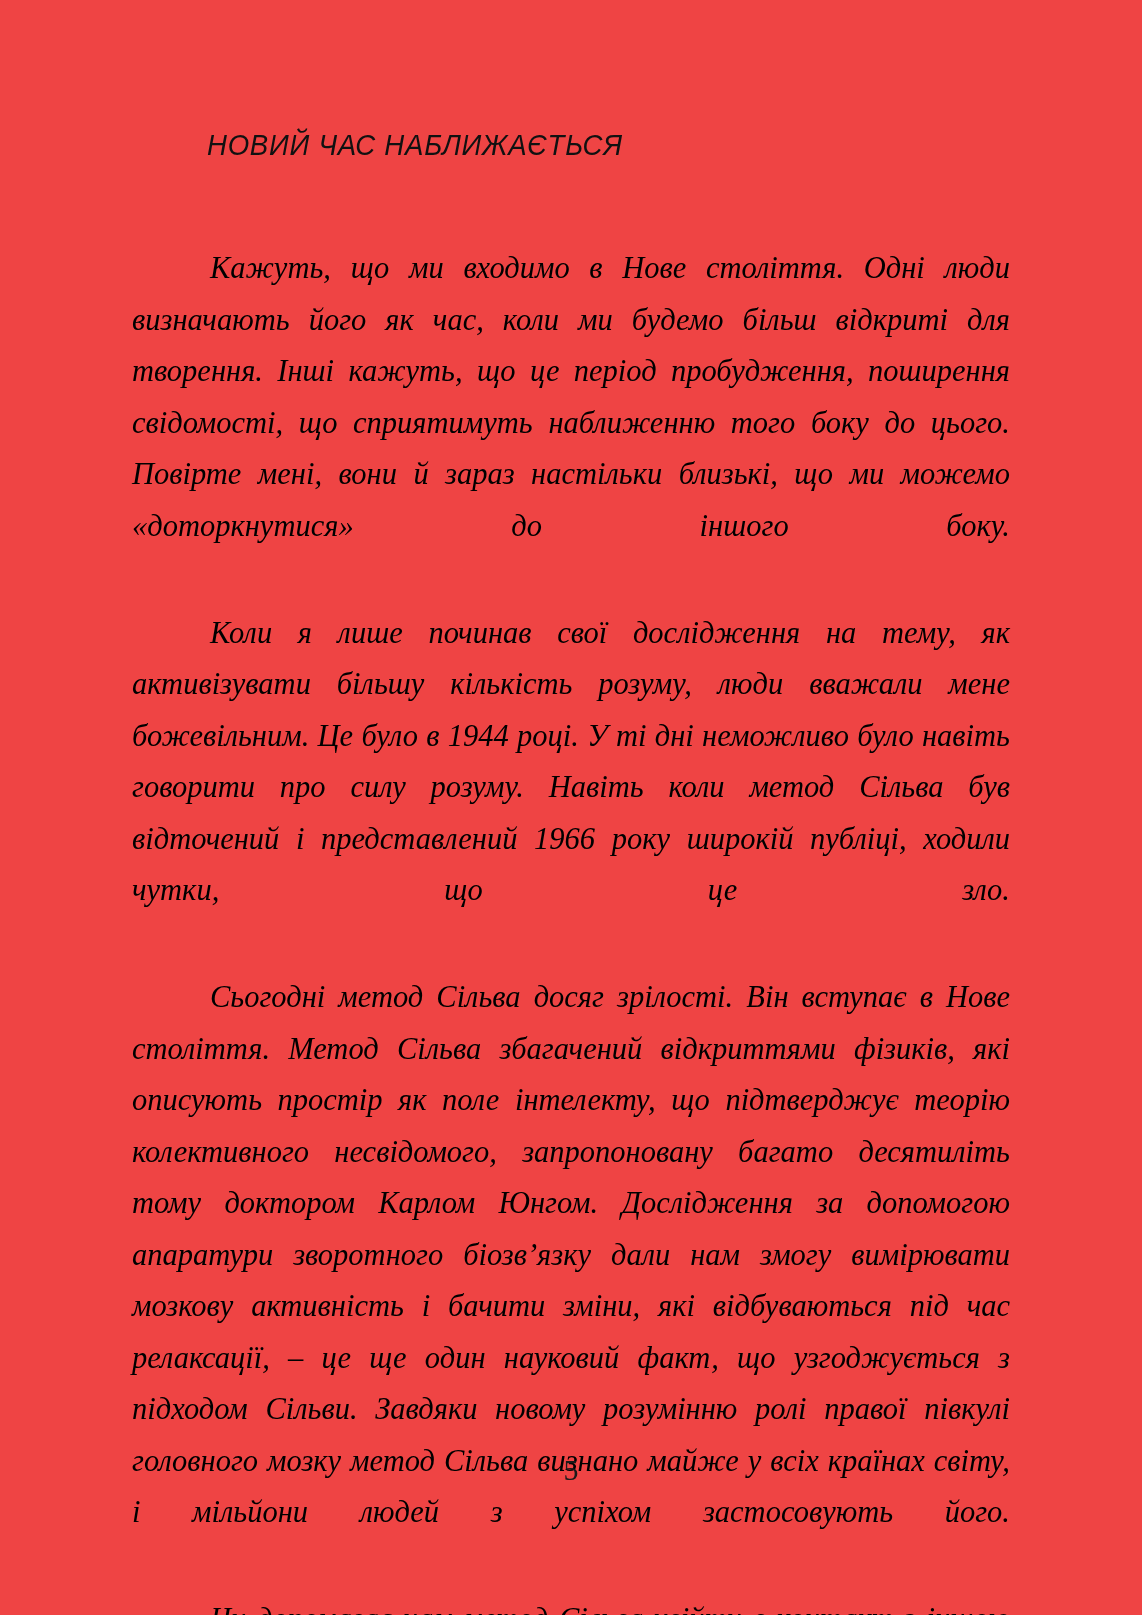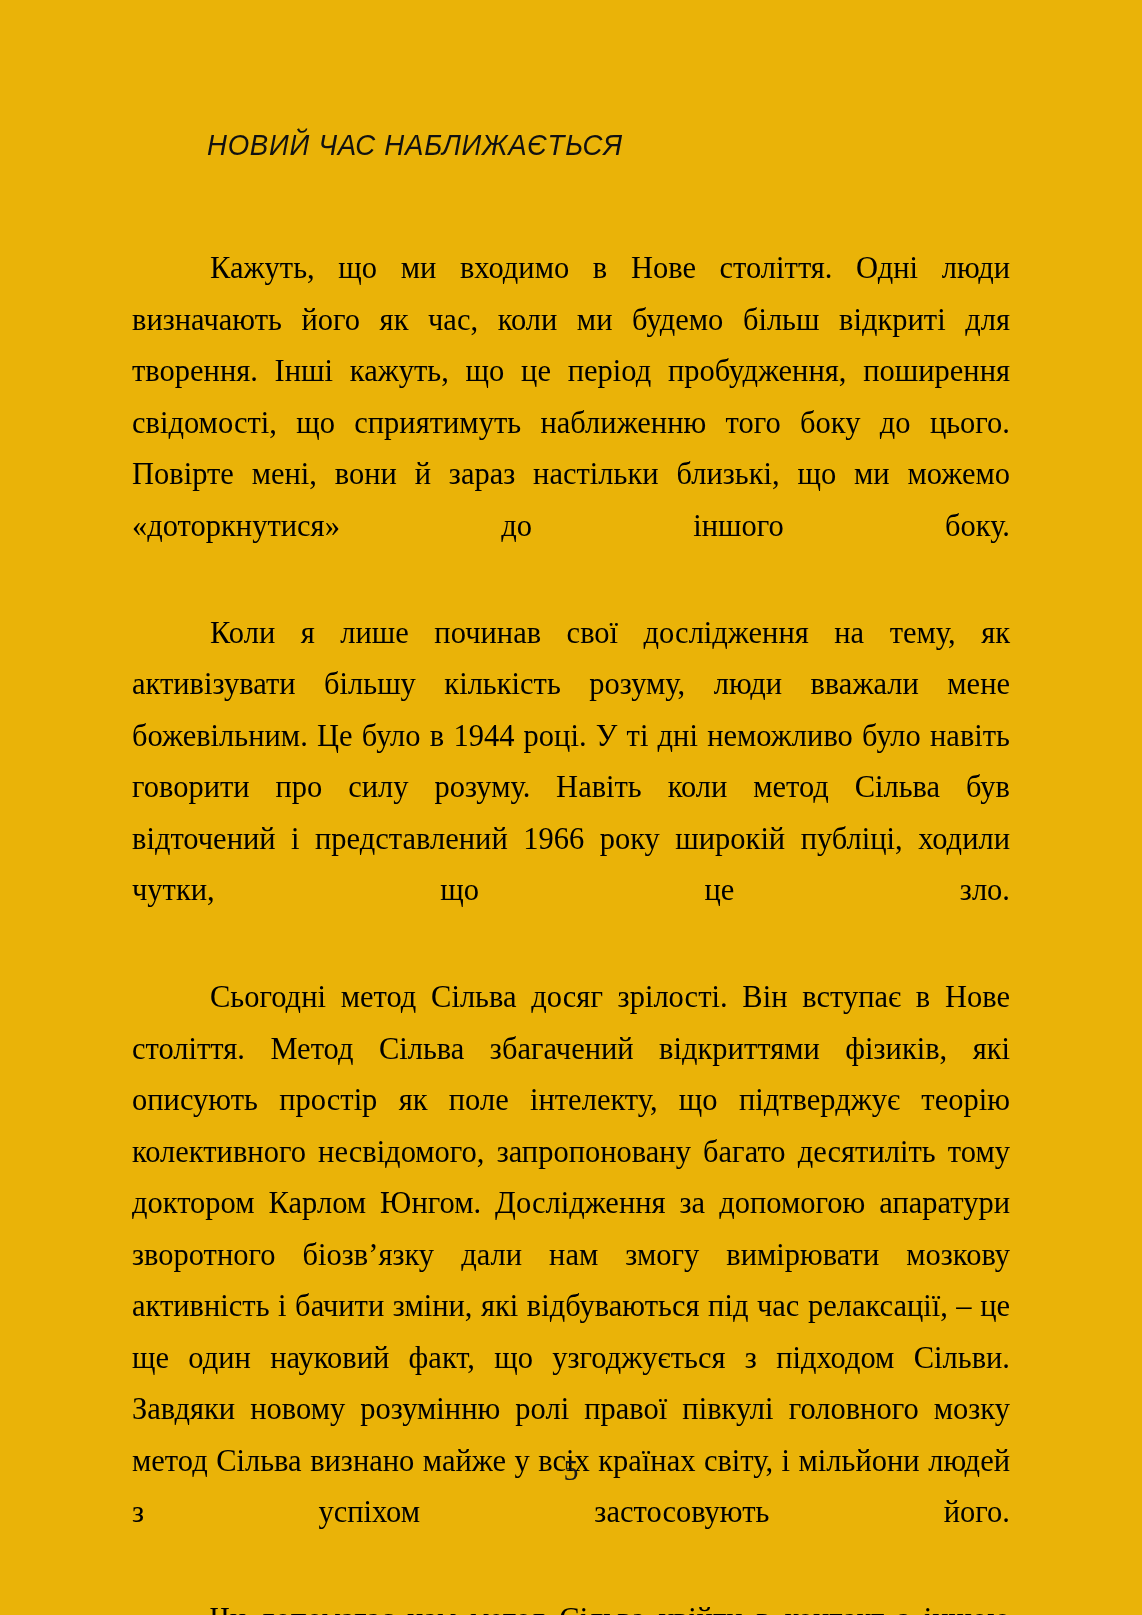--- a/index.html
+++ b/index.html
@@ -12,21 +12,21 @@
   body {
     font-family: "Liberation Serif", "DejaVu Serif", serif;
     color: #000000;
   }
 
   .page {
     position: relative;
     width: 1142px;
     height: 1615px;
     margin: 0 auto;
-    background: #eab308;
+    background: #ef4444;
     overflow: hidden;
     box-sizing: border-box;
   }
 
   
   .running-head {
     position: absolute;
     left: 207px;
     top: 128px;
     width: 800px;
@@ -52,20 +52,21 @@
   }
 
   .para {
     margin: 0 0 4px 0;
     text-indent: 78px;
     text-align: justify;
     font-size: 30.5px;
     line-height: 51.5px;
     word-spacing: 0.2px;
     hyphens: manual;
+    font-style: italic;
     -webkit-hyphens: manual;
   }
 
   .para:last-child {
     margin-bottom: 0;
   }
 
   
   .para::after {
     content: "";

